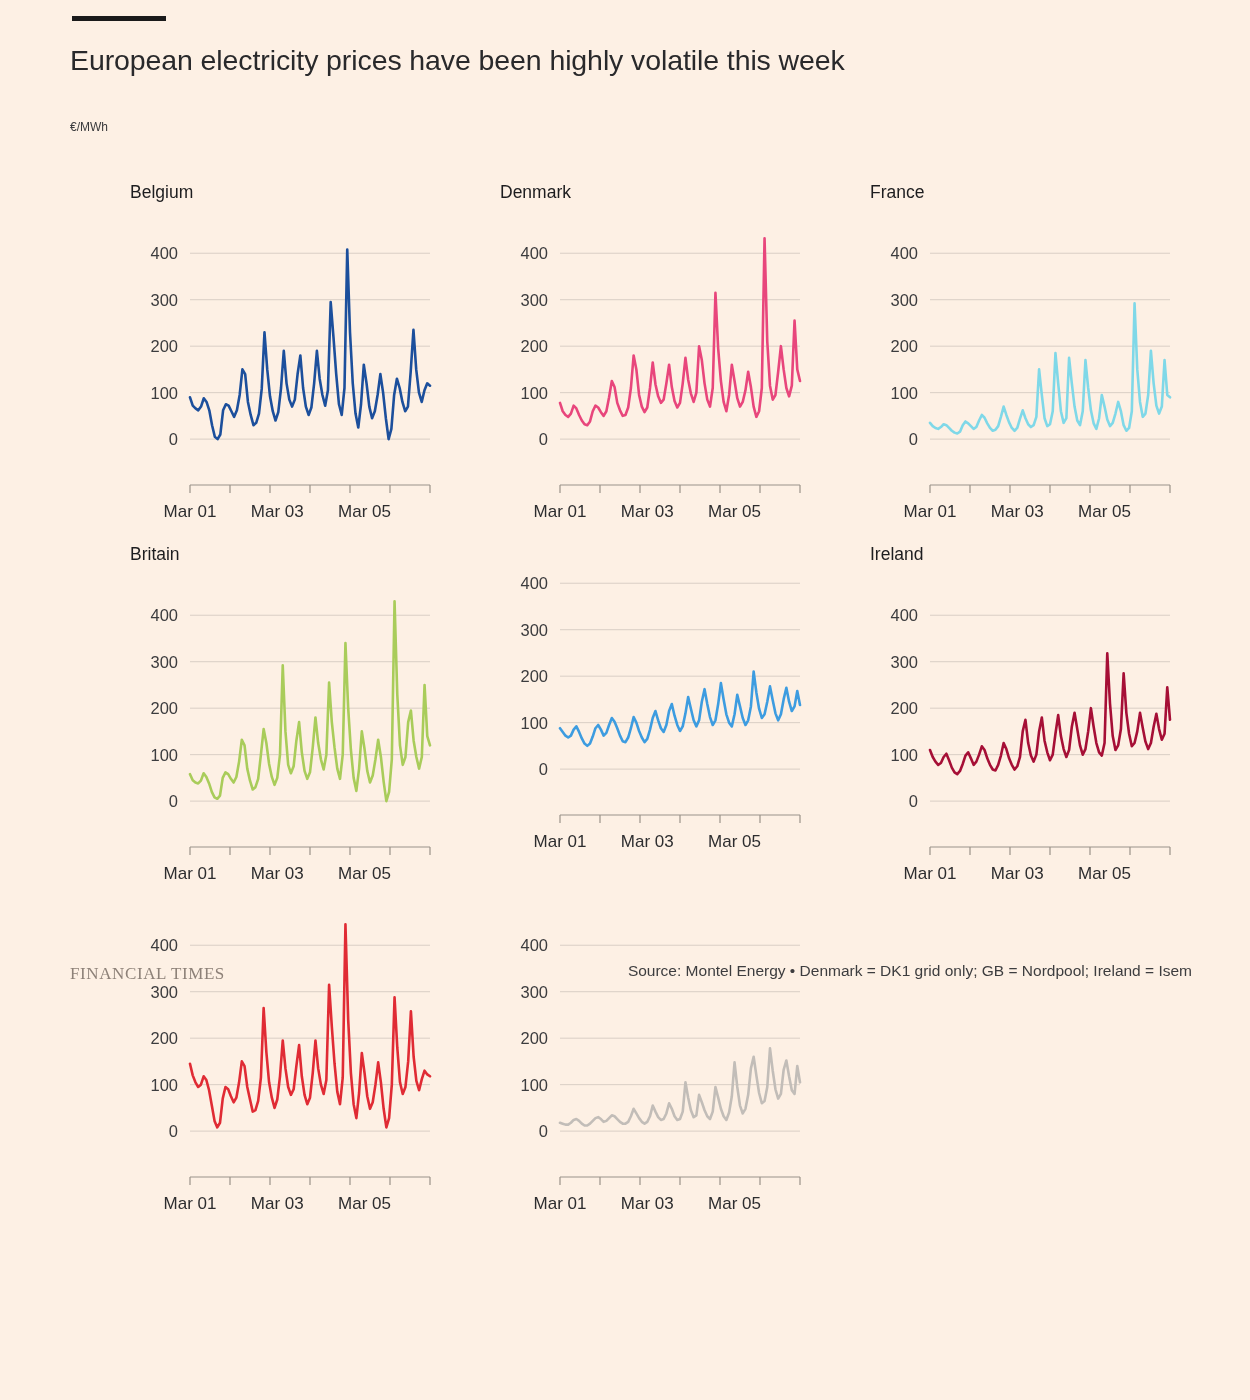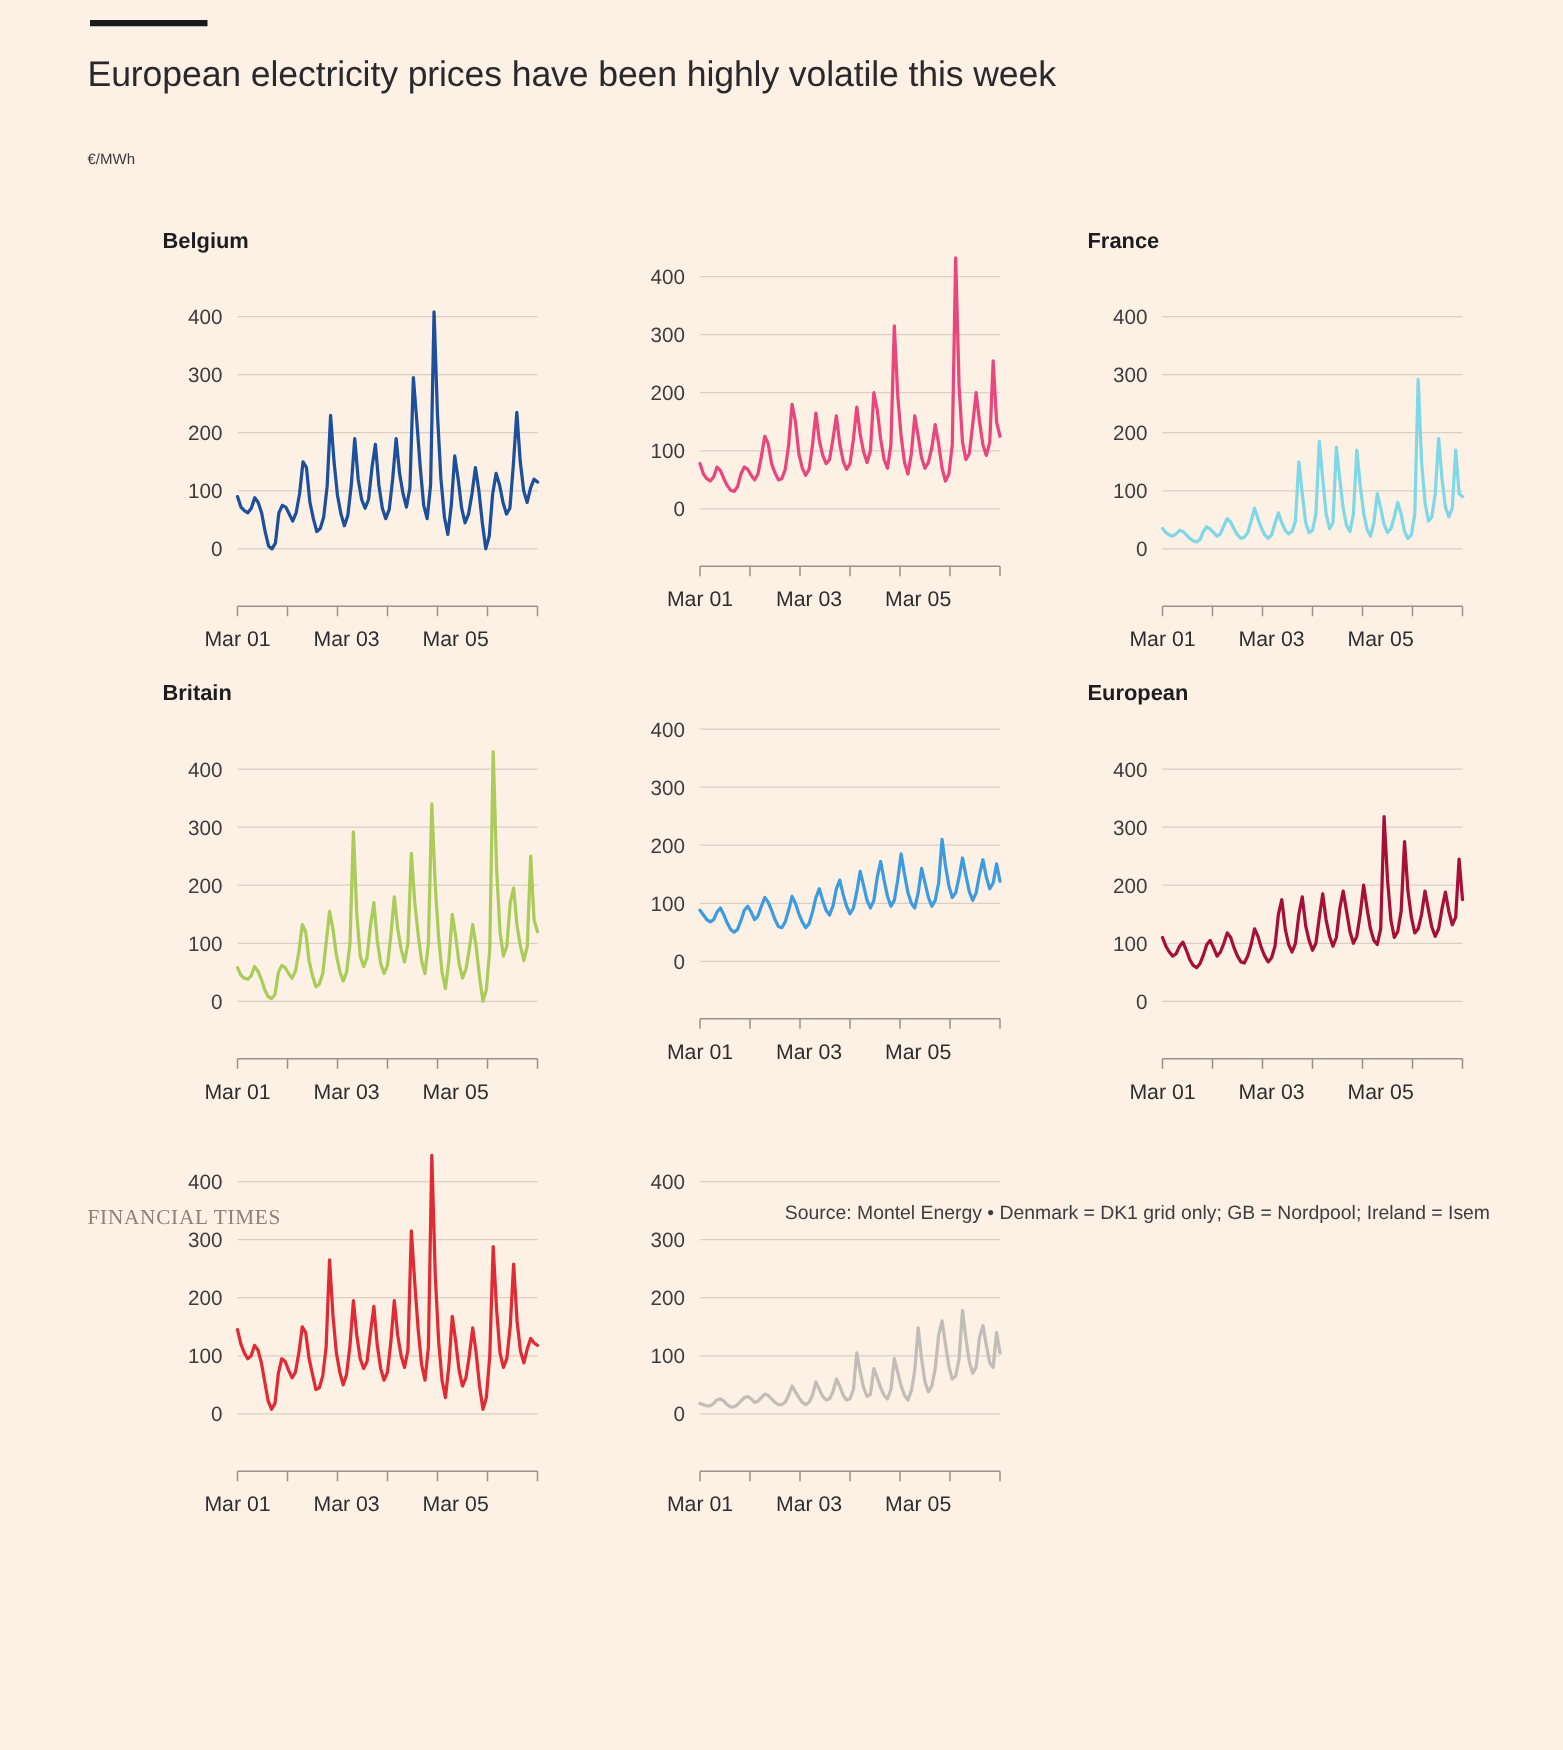--- a/index.html
+++ b/index.html
@@ -56,21 +56,21 @@
     display: flex;
     width: 1110px;
   }
   .cell {
     width: 370px;
     box-sizing: border-box;
     position: relative;
   }
   .panel-title {
     font-size: 17.5px;
-    font-weight: bold;
+    font-weight: normal;
     color: #1d1d1f;
     margin: 0 0 8px 60px;
     height: 24px;
     line-height: 24px;
   }
   .chart-area {
     position: relative;
     width: 370px;
     height: 330px;
   }
@@ -159,20 +159,21 @@
               <line x1="280" y1="273" x2="280" y2="281" class="tickmark"></line>
               <line x1="320" y1="273" x2="320" y2="281" class="tickmark"></line>
               <line x1="360" y1="273" x2="360" y2="281" class="tickmark"></line>
               <text x="120" y="305" class="x-label">Mar 01</text>
               <text x="207.27272727272728" y="305" class="x-label">Mar 03</text>
               <text x="294.54545454545456" y="305" class="x-label">Mar 05</text>
             </svg>
           </div>
       </div>
       <div class="cell">
+        <div class="panel-title">Denmark</div>
         <div class="chart-area">
             <svg width="370" height="330" viewBox="0 0 370 330" class="chart-svg">
               <line x1="120" y1="227.11764705882354" x2="360" y2="227.11764705882354" class="gridline"></line>
               <text x="108" y="233.11764705882354" class="y-label">0</text>
               <line x1="120" y1="180.6470588235294" x2="360" y2="180.6470588235294" class="gridline"></line>
               <text x="108" y="186.6470588235294" class="y-label">100</text>
               <line x1="120" y1="134.1764705882353" x2="360" y2="134.1764705882353" class="gridline"></line>
               <text x="108" y="140.1764705882353" class="y-label">200</text>
               <line x1="120" y1="87.70588235294116" x2="360" y2="87.70588235294116" class="gridline"></line>
               <text x="108" y="93.70588235294116" class="y-label">300</text>
@@ -275,21 +276,21 @@
               <line x1="280" y1="273" x2="280" y2="281" class="tickmark"></line>
               <line x1="320" y1="273" x2="320" y2="281" class="tickmark"></line>
               <line x1="360" y1="273" x2="360" y2="281" class="tickmark"></line>
               <text x="120" y="305" class="x-label">Mar 01</text>
               <text x="207.27272727272728" y="305" class="x-label">Mar 03</text>
               <text x="294.54545454545456" y="305" class="x-label">Mar 05</text>
             </svg>
           </div>
       </div>
       <div class="cell">
-        <div class="panel-title">European</div>
+        <div class="panel-title">Ireland</div>
         <div class="chart-area">
             <svg width="370" height="330" viewBox="0 0 370 330" class="chart-svg">
               <line x1="120" y1="227.11764705882354" x2="360" y2="227.11764705882354" class="gridline"></line>
               <text x="108" y="233.11764705882354" class="y-label">0</text>
               <line x1="120" y1="180.6470588235294" x2="360" y2="180.6470588235294" class="gridline"></line>
               <text x="108" y="186.6470588235294" class="y-label">100</text>
               <line x1="120" y1="134.1764705882353" x2="360" y2="134.1764705882353" class="gridline"></line>
               <text x="108" y="140.1764705882353" class="y-label">200</text>
               <line x1="120" y1="87.70588235294116" x2="360" y2="87.70588235294116" class="gridline"></line>
               <text x="108" y="93.70588235294116" class="y-label">300</text>

